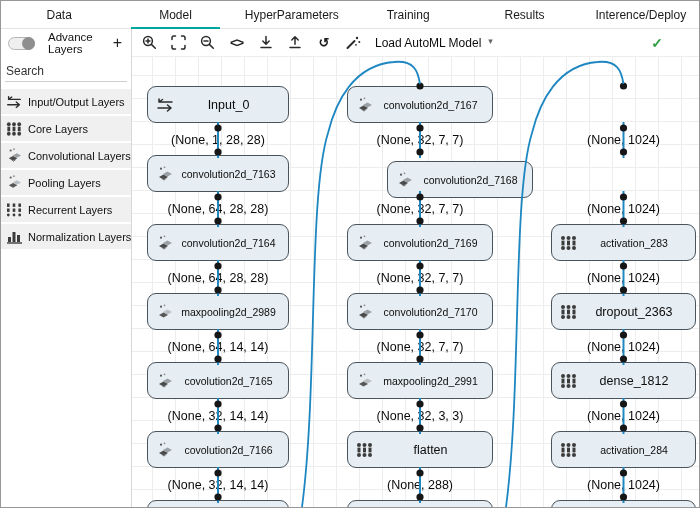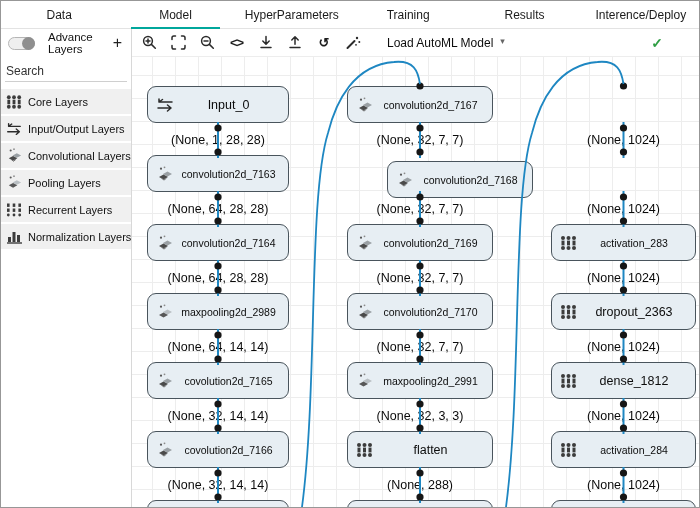--- a/index.html
+++ b/index.html
@@ -18,21 +18,21 @@
   .search-wrap{padding:4px 4px 0 4px}
   .search-wrap input{width:100%;border:none;border-bottom:1px solid #cfcfcf;outline:none;font-size:12px;padding:3px 1px;color:#be185d;font-family:"Liberation Sans",sans-serif}
   .search-wrap input::placeholder{color:#333;opacity:1}
   .layer-items{margin-top:7px}
   .layer-item{height:25px;background:#f0f0f0;margin-bottom:2px;display:flex;align-items:center;gap:5px;padding:0 4px;font-size:11px;color:#101010;cursor:pointer;white-space:nowrap}
   .layer-item .licon{width:18px;flex:none;display:flex;justify-content:center}
   .main{flex:1;display:flex;flex-direction:column;min-width:0}
   .toolbar{height:28px;flex:none;display:flex;align-items:center;gap:12px;padding:0 9px;border-bottom:1px solid #ededed}
   .tbtn{width:17px;height:17px;display:flex;align-items:center;justify-content:center;color:#1d1d1d;cursor:pointer;flex:none}
   .tbtn .txt-ic{font-size:13px;font-weight:bold;letter-spacing:-1px}
-  .automl{display:flex;align-items:flex-start;gap:7px;font-size:12px;color:#0d0d0d;cursor:pointer;margin-left:14px}
+  .automl{display:flex;align-items:flex-start;gap:7px;font-size:12px;color:#0d0d0d;cursor:pointer;margin-left:2px}
   .automl .caret{font-size:9px;color:#666}
   .confirm{margin-left:auto;margin-right:27px;color:var(--green);font-weight:bold;font-size:14px;cursor:pointer}
   .canvas{position:relative;flex:1;overflow:hidden;background:
     linear-gradient(#ededed 1px,transparent 1px),
     linear-gradient(90deg,#ededed 1px,transparent 1px);
     background-size:23px 23px;background-position:-3px -5px}
   .node{position:absolute;height:37px;background:var(--nodefill);border:1.2px solid var(--nodeborder);border-radius:9px;display:flex;align-items:center;justify-content:center;padding-left:26px;padding-right:5px;z-index:1}
   .node .nicon{position:absolute;left:7px;top:50%;transform:translateY(-50%);display:flex}
   .node .nlabel{color:#0c0c0c;white-space:nowrap}
   .n-lg{font-size:12.5px}.n-md{font-size:10.5px}.n-sm{font-size:8.8px}
@@ -78,45 +78,45 @@
           </span>
         <span>Advance Layers</span>
         <span class="plus-btn">+</span>
       </div>
       <div class="search-wrap">
         <input type="text" placeholder="Search" style="">
       </div>
       <div class="layer-items">
   <div class="layer-item">
     <span class="licon">
+              <svg width="20" height="14" viewBox="0 0 20 14">
+                <path d="M4 1 v3 M4 4 h13 M7.5 1.5 4 4" stroke="#2b2b2b" stroke-width="1.5" fill="none" stroke-linecap="round" stroke-linejoin="round"></path>
+                <path d="M3 10 h13 M12.5 7 16 10 12.5 13" stroke="#2b2b2b" stroke-width="1.5" fill="none" stroke-linecap="round" stroke-linejoin="round"></path>
+              </svg>
+            </span>
+    <span class="ilabel">Input/Output Layers</span>
+  </div>
+
+  <div class="layer-item">
+    <span class="licon">
               <svg width="19" height="16" viewBox="0 0 19 16">
                 <g fill="#3c3c3c">
                   <circle cx="4" cy="3" r="2"></circle>
                   <circle cx="9.5" cy="3" r="2"></circle>
                   <circle cx="15" cy="3" r="2"></circle>
                   <rect x="2.5" y="5.6" width="3" height="4.8"></rect>
                   <rect x="8" y="5.6" width="3" height="4.8"></rect>
                   <rect x="13.5" y="5.6" width="3" height="4.8"></rect>
                   <circle cx="4" cy="13" r="2"></circle>
                   <circle cx="9.5" cy="13" r="2"></circle>
                   <circle cx="15" cy="13" r="2"></circle>
                 </g>
               </svg>
             </span>
     <span class="ilabel">Core Layers</span>
-  </div>
-
-  <div class="layer-item">
-    <span class="licon">
-              <svg width="20" height="14" viewBox="0 0 20 14">
-                <path d="M4 1 v3 M4 4 h13 M7.5 1.5 4 4" stroke="#2b2b2b" stroke-width="1.5" fill="none" stroke-linecap="round" stroke-linejoin="round"></path>
-                <path d="M3 10 h13 M12.5 7 16 10 12.5 13" stroke="#2b2b2b" stroke-width="1.5" fill="none" stroke-linecap="round" stroke-linejoin="round"></path>
-              </svg>
-            </span>
-    <span class="ilabel">Input/Output Layers</span>
   </div>
 
   <div class="layer-item">
     <span class="licon">
               <svg width="19" height="17" viewBox="0 0 19 17">
                 <circle cx="6" cy="3.2" r="1.1" fill="#5a5a5a"></circle>
                 <circle cx="9.5" cy="1.8" r="0.9" fill="#8a8a8a"></circle>
                 <path d="M8 8.5 12.5 6 17 8.5 12.5 11 Z" fill="#9aa0a4"></path>
                 <path d="M4 11.5 8.5 9 13 11.5 8.5 14 Z" fill="#4a4a4a"></path>
                 <path d="M6.5 12.6 9 14.6 11.5 12.6" stroke="#6c6c6c" stroke-width="1" fill="none"></path>

